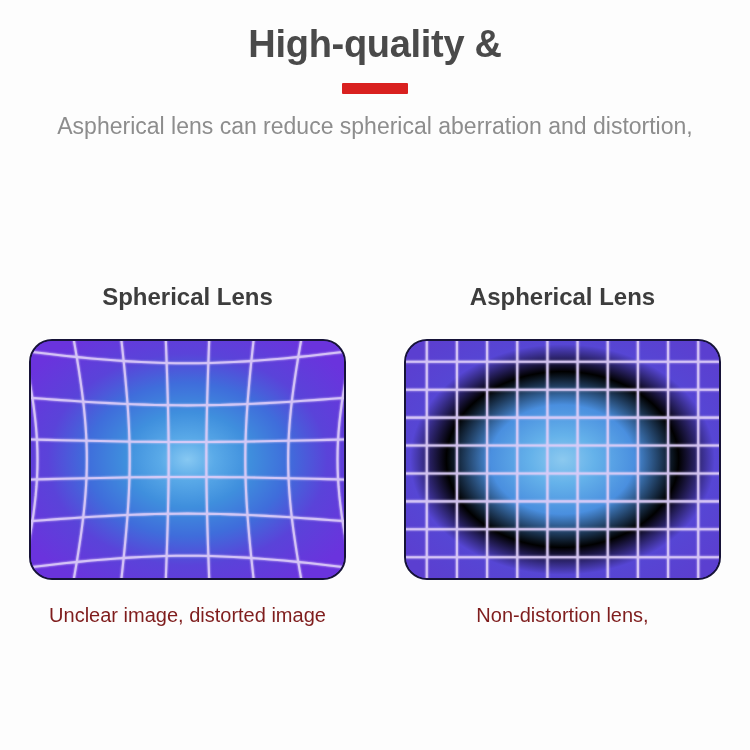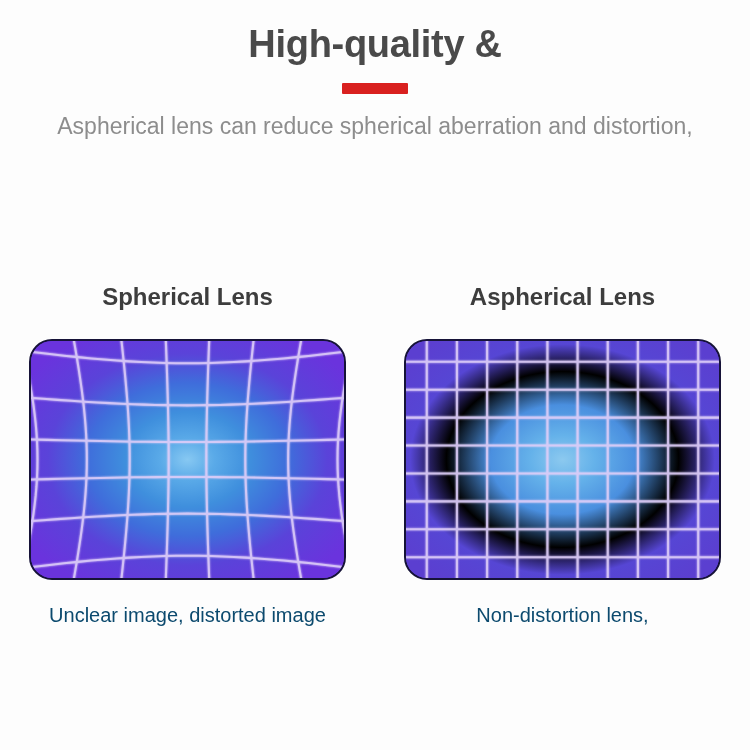--- a/index.html
+++ b/index.html
@@ -90,21 +90,21 @@
     background: #5b34d8;
   }
   .lens-card svg {
     display: block;
     width: 100%;
     height: 100%;
   }
 
   
   .caption {
-    color: #0c4a6e;
+    color: #7f1d1d;
     font-size: 20px;
     line-height: 1.3;
     text-align: center;
     margin-top: 22px;
   }
   .caption-line { display: block; }
 </style>
 </head>
 <body>
 

